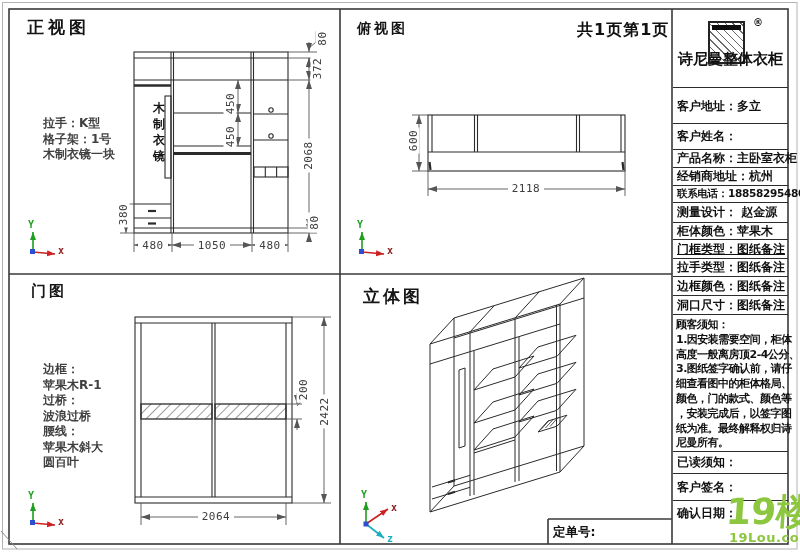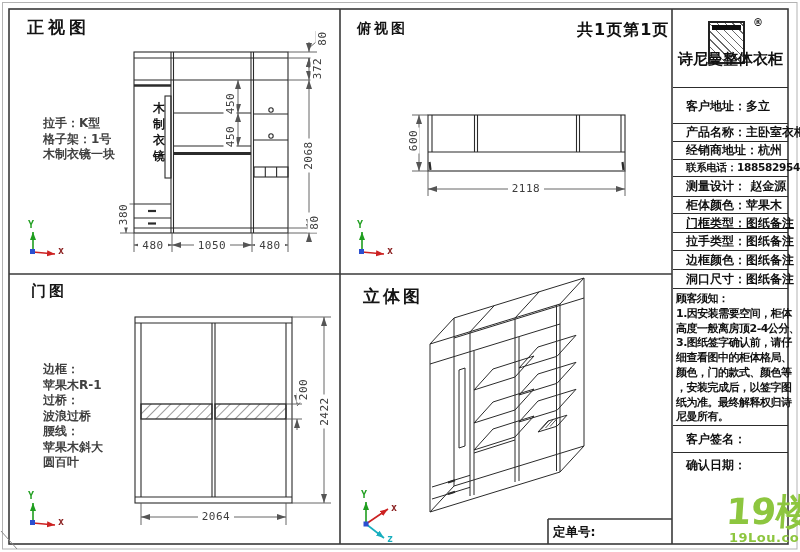--- a/index.html
+++ b/index.html
@@ -21,21 +21,21 @@
          font-size:11px;color:#3d3d3d;background:#fff;text-align:center;line-height:13px;
          letter-spacing:0.5px;height:13px;}
   .dimv{transform:rotate(-90deg);transform-origin:center;}
   .axis-label{position:absolute;font-family:"DejaVu Sans Mono","Liberation Mono",monospace;
          font-size:10px;font-weight:bold;line-height:10px;}
   .ax-y{color:#1f9e1f;} .ax-x{color:#8a1f1f;} .ax-z{color:#17aebe;}
   .order-label{position:absolute;left:553px;top:524px;font-size:12.5px;font-weight:bold;}
   
   .tblock{position:absolute;left:673px;top:10px;width:115px;height:534px;box-sizing:border-box;}
   .tb-cell{box-sizing:border-box;border-bottom:1px solid #2c2c2c;display:flex;flex-direction:column;
-           justify-content:center;padding-left:13px;font-size:12px;font-weight:bold;color:#111;
+           justify-content:center;padding-left:4px;font-size:12px;font-weight:bold;color:#111;
            white-space:nowrap;overflow:visible;}
   .tb-cell.last{border-bottom:none;}
   .tb-cell .ln{line-height:16px;}
   .tight{font-size:10.5px;letter-spacing:-0.3px;}
   .logo-cell{position:relative;box-sizing:border-box;border-bottom:1px solid #2c2c2c;height:78px;}
   .logo-box{position:absolute;left:35px;top:11px;width:37px;height:43px;border:2px solid #222;
             box-sizing:border-box;background:repeating-linear-gradient(45deg,#fff 0px,#fff 4.5px,#6a6a6a 4.5px,#6a6a6a 5.5px);}
   .logo-bar{position:absolute;left:2px;top:2px;right:2px;height:5px;background:#0d0d0d;}
   .logo-reg{position:absolute;left:80px;top:7px;font-size:10px;font-weight:bold;}
   .brand{position:absolute;left:0;bottom:18px;width:100%;text-align:center;font-size:15px;
@@ -308,40 +308,42 @@
     <div class="logo-cell">
       <div class="logo-box">
         <div class="logo-bar"></div>
       </div>
       <span class="logo-reg">®</span>
       <div class="brand">诗尼曼整体衣柜</div>
     </div>
     <div class="tb-cell" style="height:36px;">
       <div class="ln">客户地址：多立</div>
     </div>
+    <div class="tb-cell" style="height:26px;">客户姓名：</div>
     <div class="tb-cell" style="height:18px;">产品名称：主卧室衣柜</div>
     <div class="tb-cell" style="height:18px;">经销商地址：杭州</div>
     <div class="tb-cell tight" style="height:17px;">联系电话：18858295480</div>
     <div class="tb-cell" style="height:20px;">测量设计： 赵金源</div>
     <div class="tb-cell" style="height:17px;">柜体颜色：苹果木</div>
     <div class="tb-cell" style="height:19px;text-decoration:underline;">门框类型：图纸备注</div>
     <div class="tb-cell" style="height:18px;">拉手类型：图纸备注</div>
     <div class="tb-cell" style="height:19px;">边框颜色：图纸备注</div>
     <div class="tb-cell" style="height:19px;">洞口尺寸：图纸备注</div>
     <div class="notice-cell" style="height:137px;">
       <div class="ln">顾客须知：</div>
       <div class="ln">1.因安装需要空间，柜体</div>
       <div class="ln">高度一般离房顶2-4公分、</div>
       <div class="ln">3.图纸签字确认前，请仔</div>
       <div class="ln">细查看图中的柜体格局、</div>
       <div class="ln">颜色，门的款式、颜色等</div>
       <div class="ln">，安装完成后，以签字图</div>
       <div class="ln">纸为准。最终解释权归诗</div>
       <div class="ln">尼曼所有。</div>
     </div>
+    <div class="tb-cell" style="height:22px;">已读须知：</div>
     <div class="tb-cell" style="height:27px;">客户签名：</div>
     <div class="tb-cell last" style="height:25px;">确认日期：</div>
   </div>
 
   <div class="wm">19楼</div>
   <div class="wm-small">19Lou.com</div>
 
 </div>
 
 </body></html>

